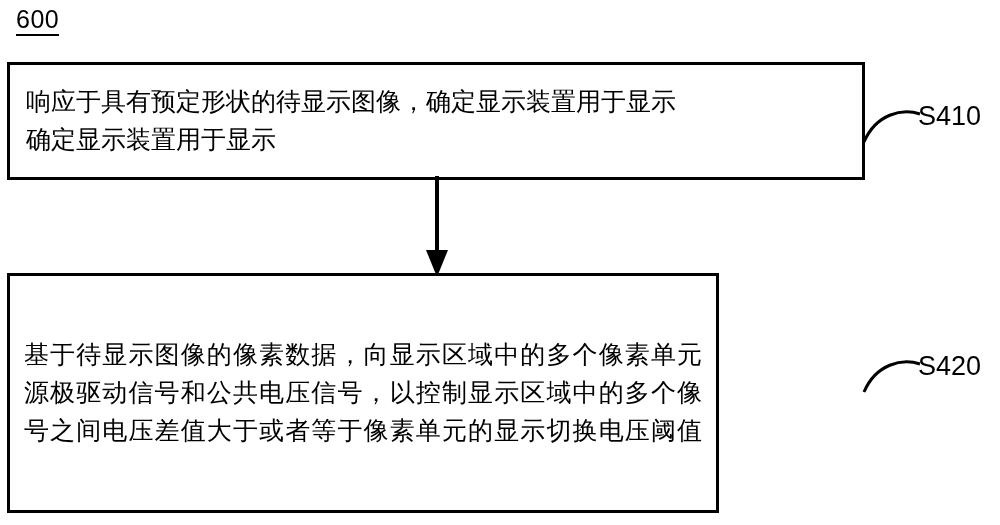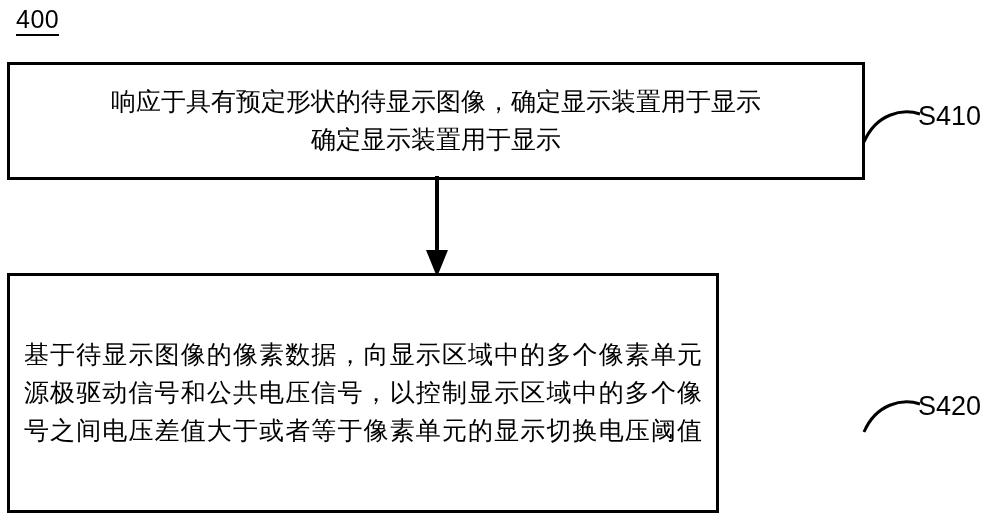--- a/index.html
+++ b/index.html
@@ -66,21 +66,21 @@
   .step-text {
     margin: 0;
     padding: 0 16px;
     font-size: 25px;
     line-height: 38px;
     color: #000;
     font-family: "Liberation Serif", "DejaVu Serif", serif;
   }
 
   .step-text.center {
-    text-align: center;
+    text-align: left;
   }
 
   .step-text.justify {
     text-align: justify;
     text-align-last: justify;
     padding: 0 14px;
   }
 
   
   #connector-arrow {
@@ -92,21 +92,21 @@
   }
 
   
   .step-ref {
     position: absolute;
     height: 56px;
     text-align: center;
   }
 
   #step-ref-410 { left: 862px; top: 94px; width: 136px; }
-  #step-ref-420 { left: 862px; top: 344px; width: 136px; margin-top: 40px; }
+  #step-ref-420 { left: 862px; top: 344px; width: 136px; }
 
   .step-ref .leader {
     position: absolute;
     left: 0;
     top: 0;
     width: 62px;
     height: 56px;
   }
 
   .step-ref .ref-text {
@@ -118,21 +118,21 @@
     line-height: 32px;
     color: #000;
     white-space: nowrap;
   }
 </style>
 </head>
 <body>
 
 <div id="figure-root">
 
-  <div class="fig-label">400</div>
+  <div class="fig-label">600</div>
 
   <div id="step-box-1" class="step-box">
     <p class="step-text center">响应于具有预定形状的待显示图像，确定显示装置用于显示</p>
     <p class="step-text center">确定显示装置用于显示</p>
   </div>
 
   <div id="connector-arrow">
     <svg width="80" height="102" viewBox="0 0 80 102" xmlns="http://www.w3.org/2000/svg">
       <line x1="37" y1="0" x2="37" y2="78" stroke="#000" stroke-width="4"></line>
       <polygon points="26,74 48,74 37,101" fill="#000"></polygon>

